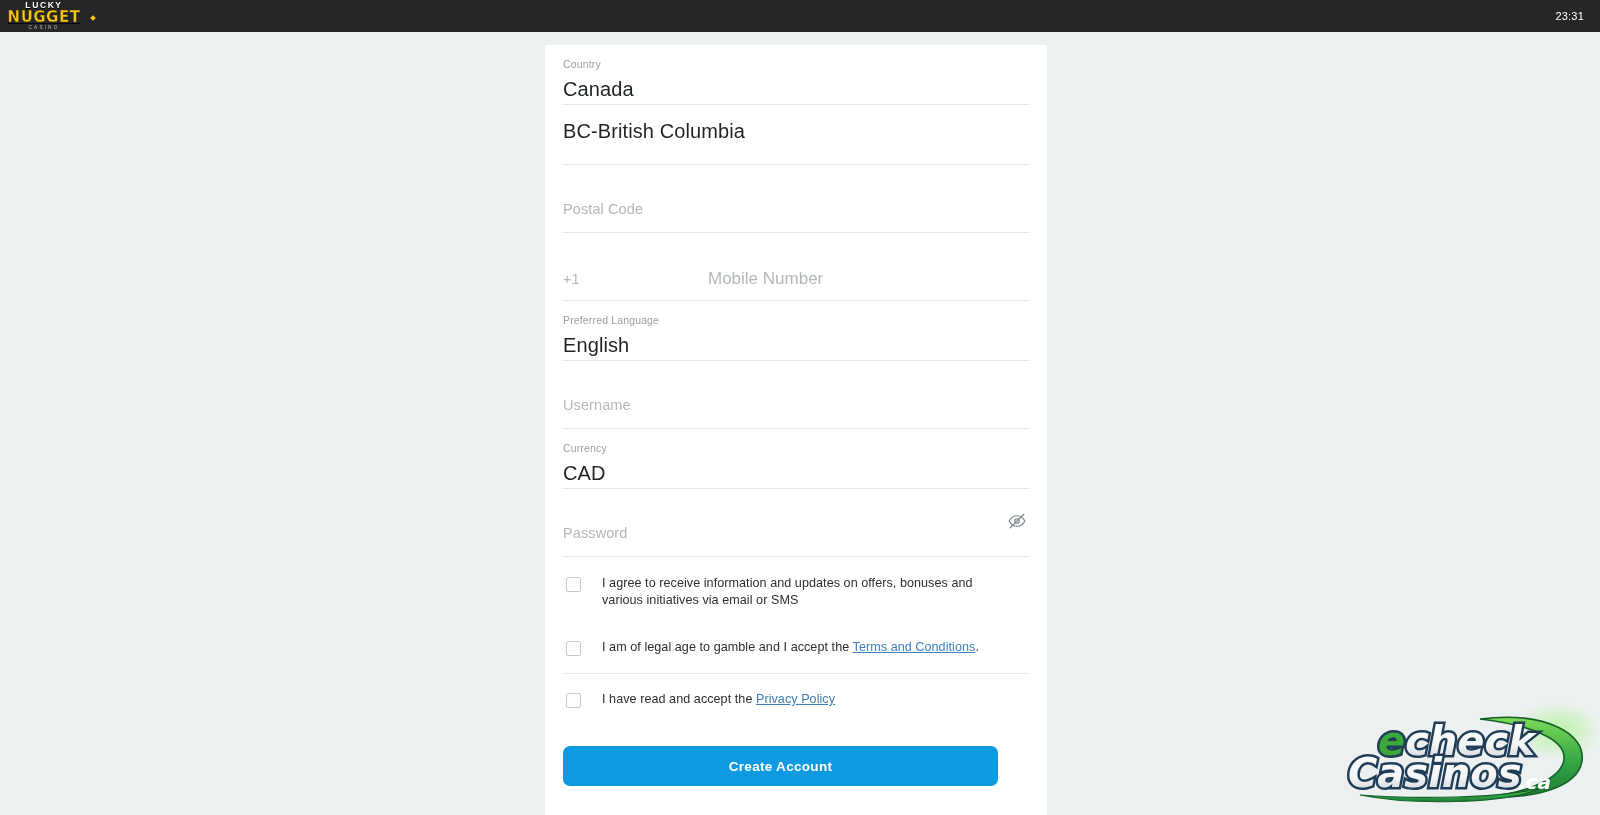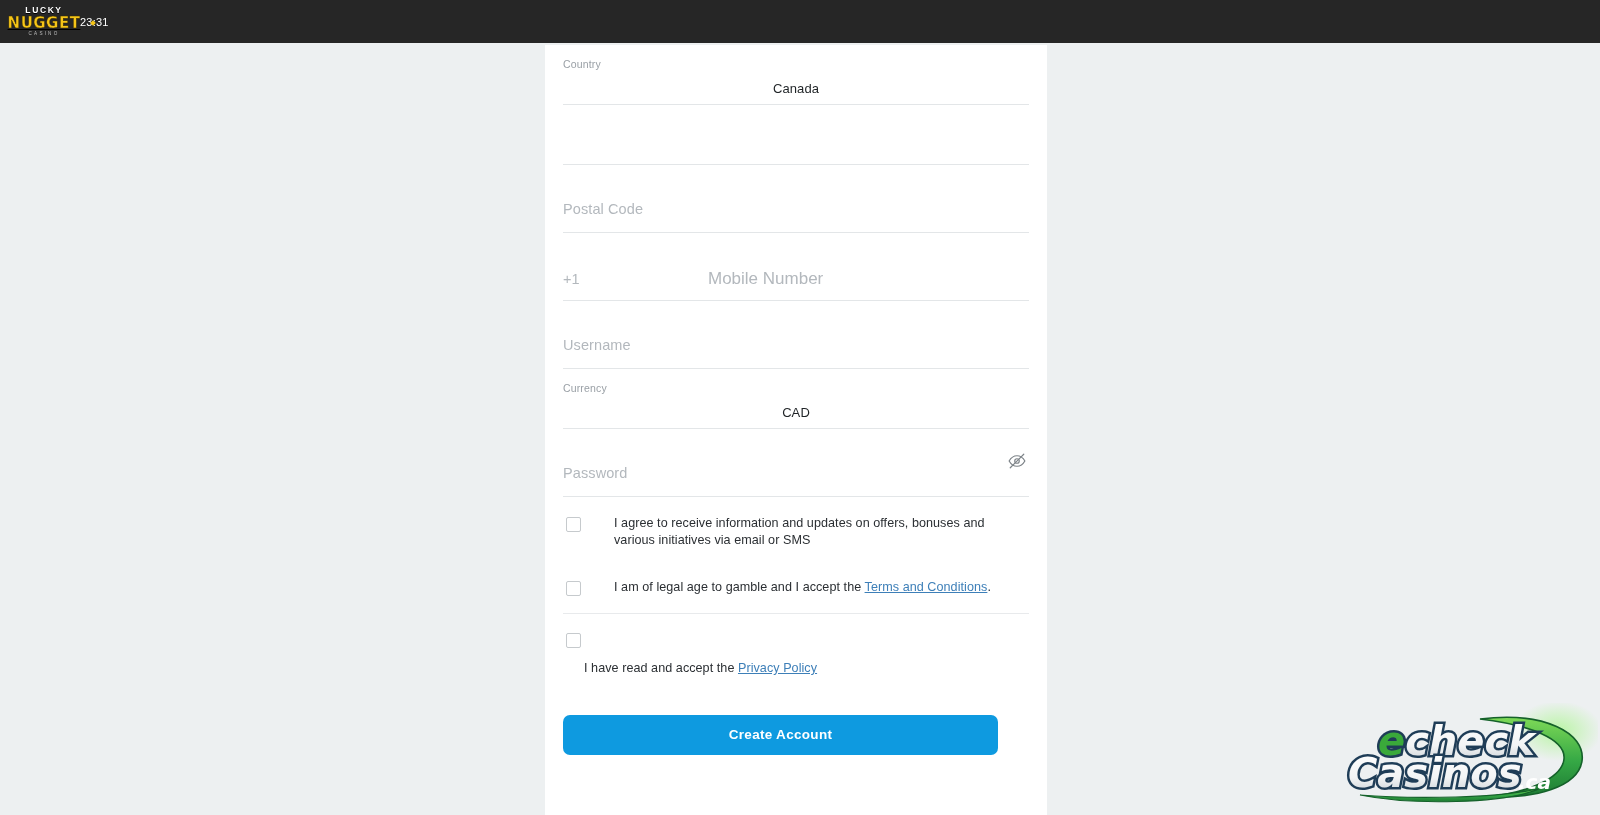--- a/index.html
+++ b/index.html
@@ -13,24 +13,25 @@
     font-family: "Liberation Sans", sans-serif;
     background: #edf0f1;
     position: relative;
   }
 
   
   .topbar {
     position: absolute;
     top: 0; left: 0;
     width: 1600px;
-    height: 43px;
+    height: 32px;
     background: #262626;
     display: flex;
     align-items: center;
+    justify-content: space-between;
     z-index: 30;
   }
   .brand-logo {
     margin-left: 8px;
     width: 72px;
     height: 36px;
     position: relative;
     display: flex;
     flex-direction: column;
     align-items: center;
@@ -109,26 +110,25 @@
   }
   .field.filled { height: 60px; }
   .field-label {
     font-size: 10.5px;
     color: #9aa0a6;
     letter-spacing: 0.15px;
     line-height: 14px;
     padding-top: 4px;
   }
   .field-value {
-    font-size: 13px;
+    font-size: 20px;
     color: #1f2326;
     line-height: 22px;
     padding-top: 7px;
     letter-spacing: 0.1px;
-    text-align: center;
   }
   .field-placeholder {
     font-size: 14.5px;
     color: #b3b8bd;
     line-height: 22px;
     padding-top: 25px;
     letter-spacing: 0.1px;
   }
 
   
@@ -169,23 +169,22 @@
   }
   .eye-btn svg { display: block; }
 
   
   .check-row {
     display: flex;
     align-items: flex-start;
     padding-top: 17px;
     padding-bottom: 17px;
     border-bottom: 1px solid #e8eaec;
-    gap: 12px;
-  }
-  .check-row.last { border-bottom: none; flex-direction: column; }
+  }
+  .check-row.last { border-bottom: none; }
   .check-row.first { border-bottom: none; padding-top: 18px; padding-bottom: 14px;}
   .cb {
     width: 15px;
     height: 15px;
     min-width: 15px;
     border: 1px solid #c6cacd;
     border-radius: 2px;
     background: #fff;
     margin-top: 2px;
     margin-left: 3px;
@@ -253,31 +252,36 @@
 
   <div class="panel">
     <div class="form">
 
       <div class="field filled">
         <div class="field-label">Country</div>
         <div class="field-value">Canada</div>
       </div>
 
       <div class="field filled">
+        <div class="field-value">BC-British Columbia</div>
       </div>
 
       <div class="field">
         <div class="field-placeholder">Postal Code</div>
       </div>
 
       <div class="phone-row">
         <div class="phone-prefix">+1</div>
         <div class="phone-placeholder">Mobile Number</div>
       </div>
 
+      <div class="field filled">
+        <div class="field-label">Preferred Language</div>
+        <div class="field-value">English</div>
+      </div>
 
       <div class="field">
         <div class="field-placeholder">Username</div>
       </div>
 
       <div class="field filled">
         <div class="field-label">Currency</div>
         <div class="field-value">CAD</div>
       </div>
 

